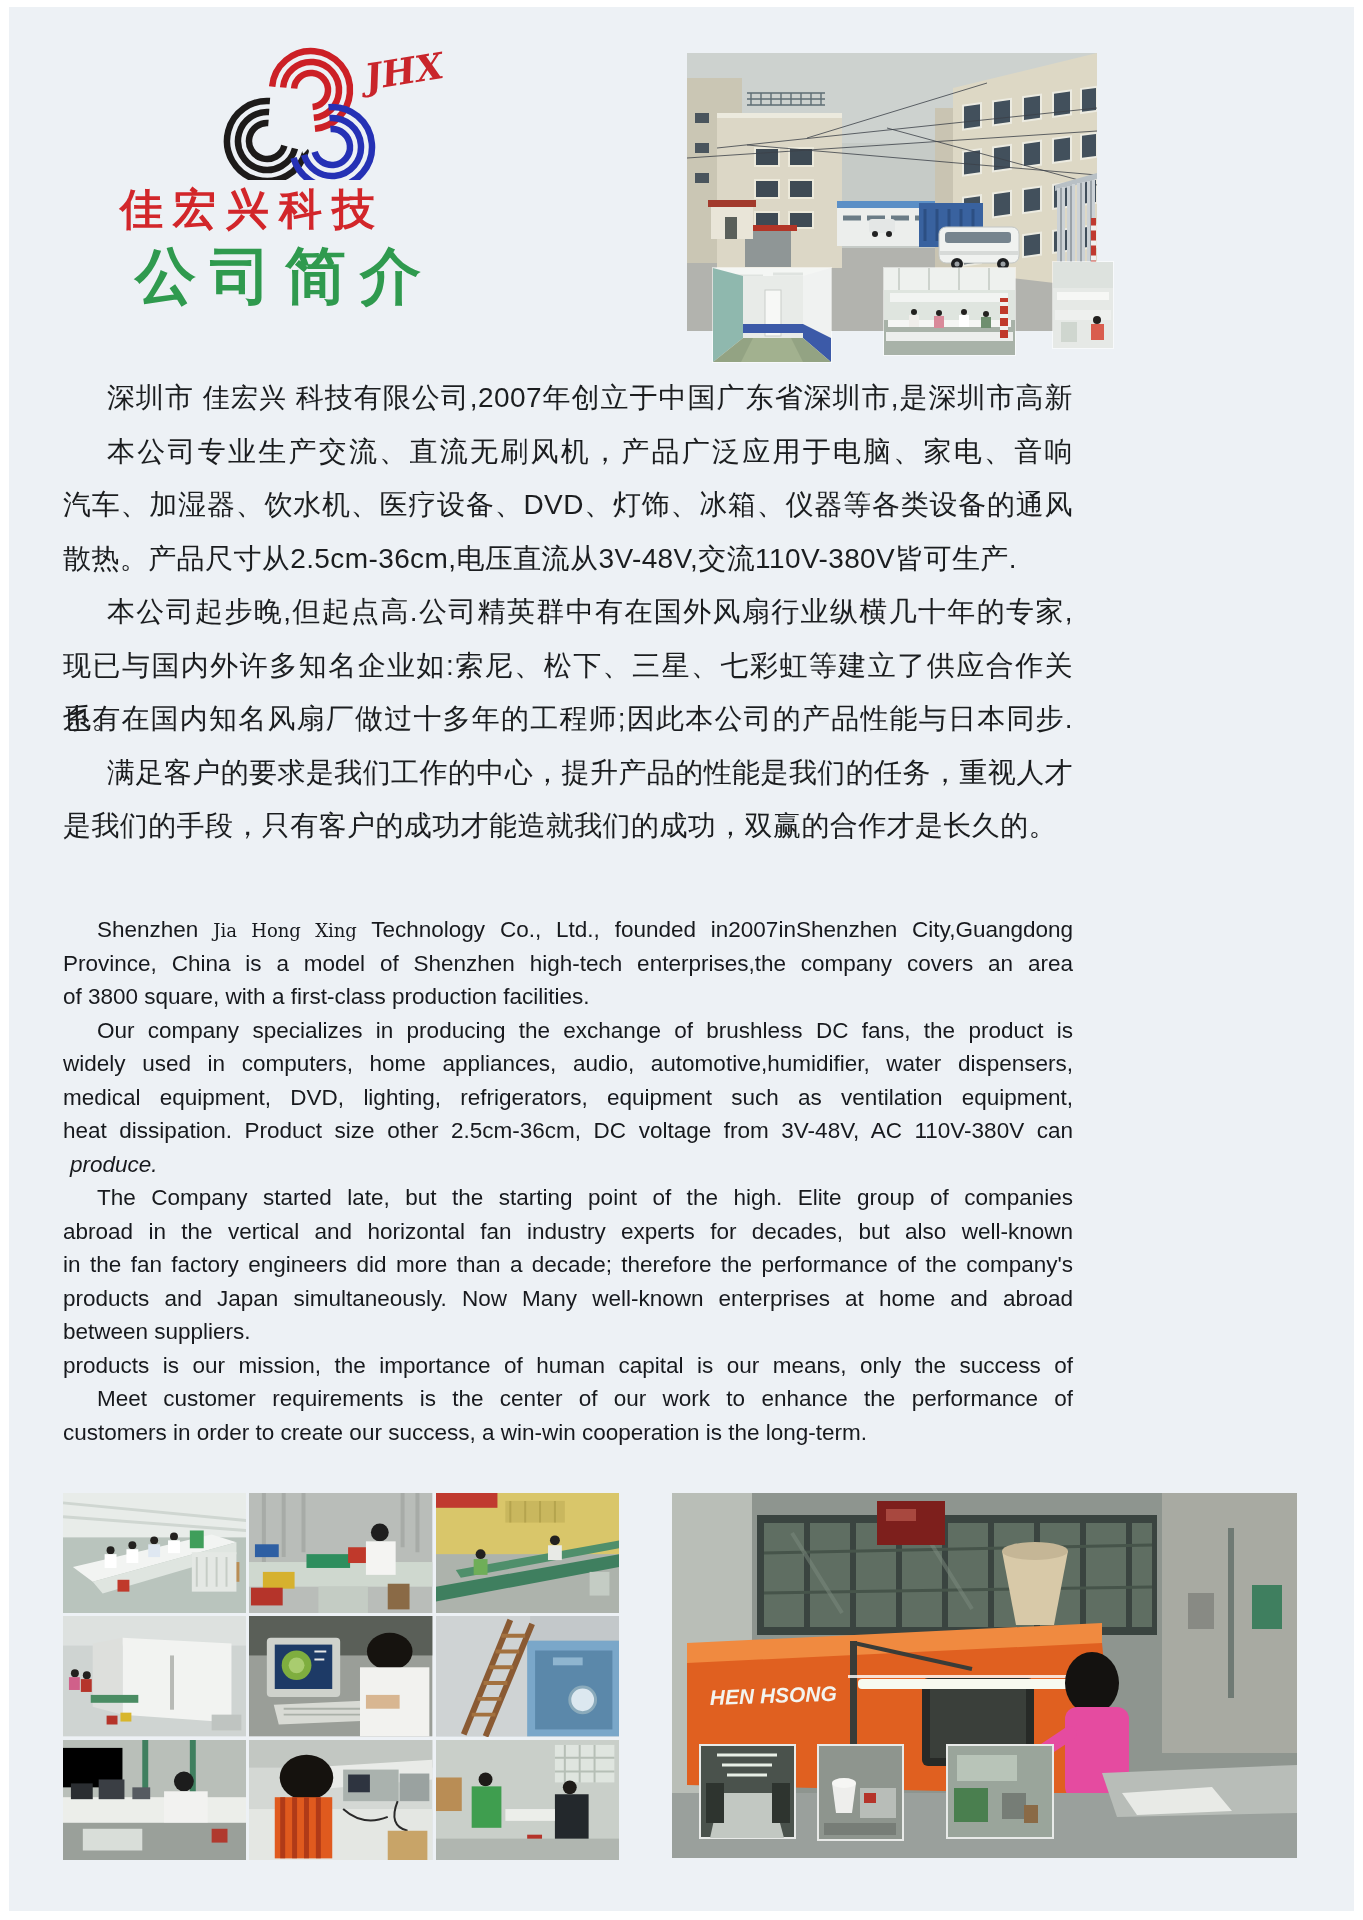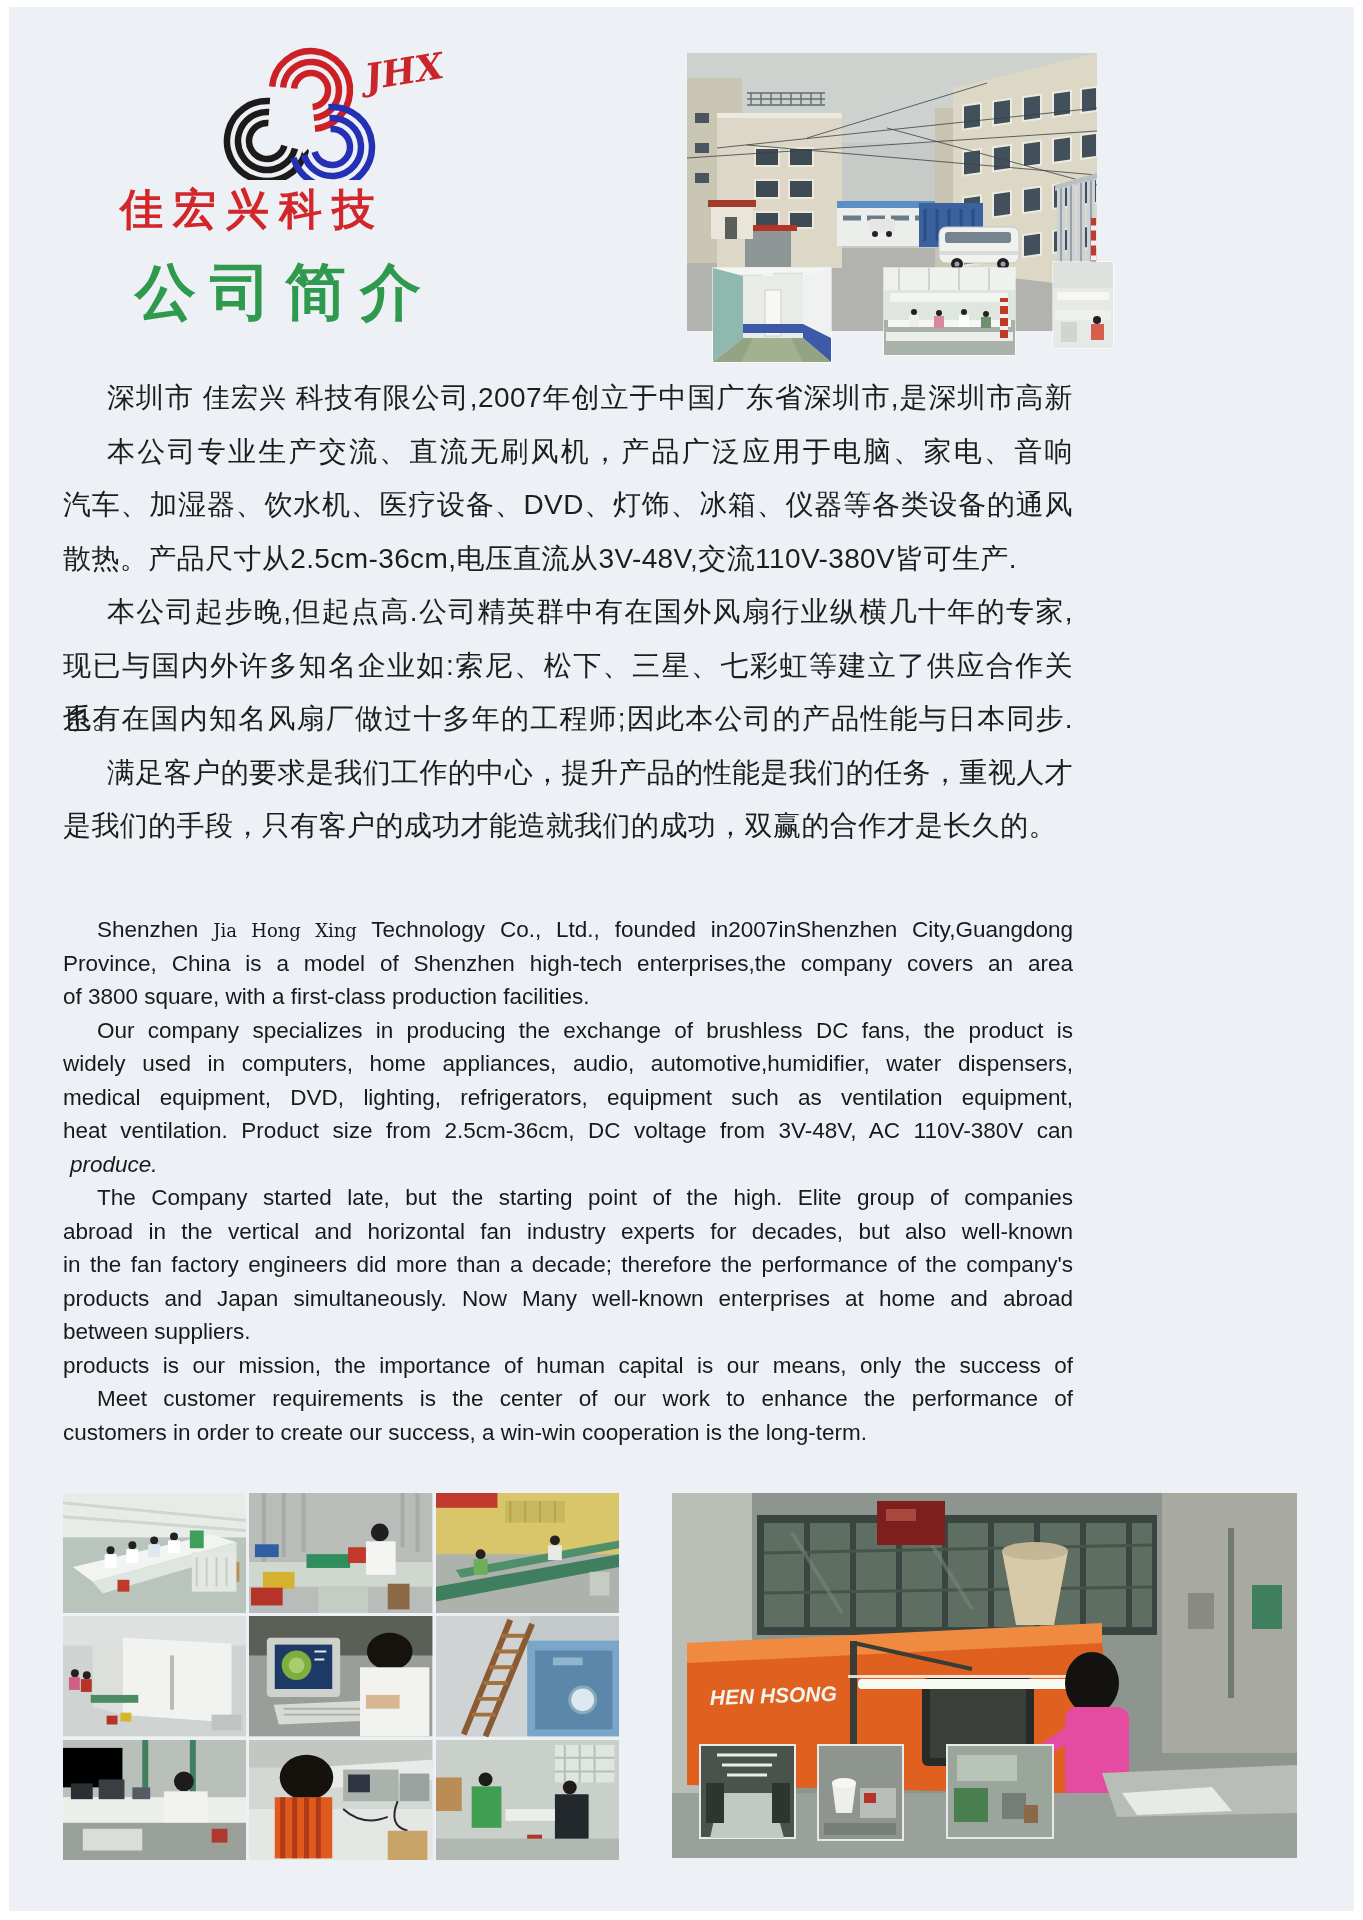--- a/index.html
+++ b/index.html
@@ -6,21 +6,21 @@
   body{width:1363px;height:1920px;background:#ffffff;font-family:"Liberation Sans",sans-serif;position:relative;}
   .page{position:absolute;left:0;top:0;width:1363px;height:1920px;background:#ffffff;overflow:hidden;}
   .canvas{position:absolute;left:9px;top:7px;width:1345px;height:1904px;background:#edf1f5;}
 
   
   .logo-svg{position:absolute;left:135px;top:30px;width:310px;height:150px;}
   .brand-name{position:absolute;left:120px;top:181px;width:330px;
               font-size:43px;font-weight:bold;color:#d2262a;letter-spacing:10px;
               font-family:"DejaVu Serif",serif;}
   .page-title{position:absolute;left:100px;top:236px;width:370px;text-align:center;
-              font-size:61px;font-weight:bold;color:#2f9a4e;letter-spacing:14px;margin-top:16px;}
+              font-size:61px;font-weight:bold;color:#2f9a4e;letter-spacing:14px;}
 
   
   .photo-main{position:absolute;left:687px;top:53px;width:410px;height:278px;}
   .photo-main svg,.cell svg,.photo-right svg,.inset svg{display:block;width:100%;height:100%;}
   .inset{position:absolute;box-shadow:0 0 0 1px rgba(255,255,255,.55);}
   .inset-a{left:713px;top:268px;width:118px;height:94px;}
   .inset-b{left:884px;top:268px;width:131px;height:87px;}
   .inset-c{left:1053px;top:262px;width:60px;height:86px;}
 
   
@@ -226,21 +226,21 @@
     <div class="zh-line end">是我们的手段，只有客户的成功才能造就我们的成功，双赢的合作才是长久的。</div>
   </div>
 
   <div class="en-block">
     <div class="en-line ind"><span>Shenzhen </span><span class="pinyin">Jia Hong Xing</span><span> Technology Co., Ltd., founded in2007inShenzhen City,Guangdong</span></div>
     <div class="en-line">Province, China is a model of Shenzhen high-tech enterprises,the company covers an area</div>
     <div class="en-line end">of 3800 square, with a first-class production facilities.</div>
     <div class="en-line ind">Our company specializes in producing the exchange of brushless DC fans, the product is</div>
     <div class="en-line">widely used in computers, home appliances, audio, automotive,humidifier, water dispensers,</div>
     <div class="en-line">medical equipment, DVD, lighting, refrigerators, equipment such as ventilation equipment,</div>
-    <div class="en-line">heat ventilation. Product size from 2.5cm-36cm, DC voltage from 3V-48V, AC 110V-380V can</div>
+    <div class="en-line">heat dissipation. Product size other 2.5cm-36cm, DC voltage from 3V-48V, AC 110V-380V can</div>
     <div class="en-line end ind2">produce.</div>
     <div class="en-line ind">The Company started late, but the starting point of the high. Elite group of companies</div>
     <div class="en-line">abroad in the vertical and horizontal fan industry experts for decades, but also well-known</div>
     <div class="en-line">in the fan factory engineers did more than a decade; therefore the performance of the company's</div>
     <div class="en-line">products and Japan simultaneously. Now Many well-known enterprises at home and abroad</div>
     <div class="en-line end">between suppliers.</div>
     <div class="en-line">products is our mission, the importance of human capital is our means, only the success of</div>
     <div class="en-line ind">Meet customer requirements is the center of our work to enhance the performance of</div>
     <div class="en-line end">customers in order to create our success, a win-win cooperation is the long-term.</div>
   </div>

